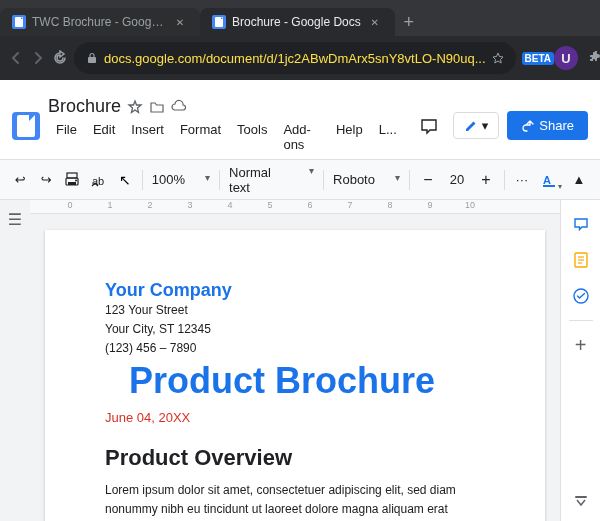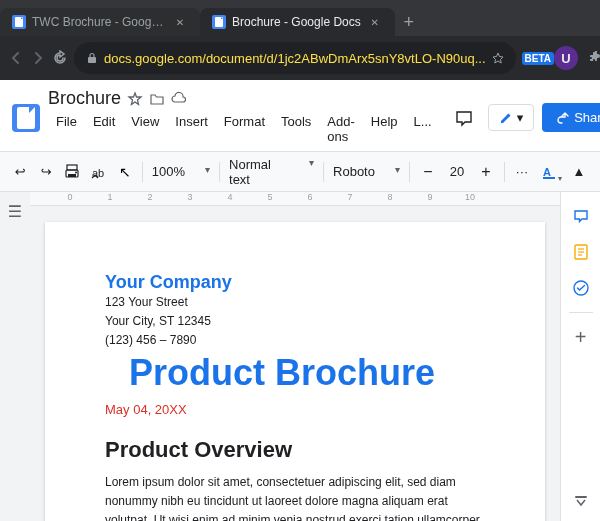--- a/index.html
+++ b/index.html
@@ -151,20 +151,21 @@
     }
 
     
     .docs-header {
       background: white;
       padding: 8px 12px 4px;
       display: flex;
       align-items: center;
       gap: 8px;
       border-bottom: 1px solid #e0e0e0;
+      margin-top: 8px;
     }
     .docs-logo {
       width: 28px;
       height: 28px;
       background: #4285f4;
       border-radius: 4px;
       display: flex;
       align-items: center;
       justify-content: center;
       color: white;
@@ -578,21 +579,20 @@
               <path d="M2 4h4l1.5 2H14v7H2z" fill="none" stroke="#5f6368" stroke-width="1.2"></path>
             </svg>
           <svg width="16" height="16" viewBox="0 0 16 16">
               <path d="M4 11a3 3 0 1 1 0-6 4 4 0 0 1 8 1 2 2 0 0 1 0 5z" fill="none" stroke="#5f6368" stroke-width="1.2"></path>
             </svg>
         </div>
       </div>
       <div class="docs-menu-bar">
         <span class="docs-menu-item">File</span>
         <span class="docs-menu-item">Edit</span>
-        <span class="docs-menu-item">View</span>
         <span class="docs-menu-item">Insert</span>
         <span class="docs-menu-item">Format</span>
         <span class="docs-menu-item">Tools</span>
         <span class="docs-menu-item">Add-ons</span>
         <span class="docs-menu-item">Help</span>
         <span class="docs-menu-item">L...</span>
       </div>
     </div>
     <div class="docs-header-actions">
       <div class="docs-comment-btn">
@@ -696,21 +696,21 @@
       </div>
       <div class="doc-scroll">
         <div class="doc-page">
           <div class="company-name">Your Company</div>
           <div class="company-address">
             <div>123 Your Street</div>
             <div>Your City, ST 12345</div>
             <div>(123) 456 – 7890</div>
           </div>
           <div class="product-title">Product Brochure</div>
-          <div class="product-date">May 04, 20XX</div>
+          <div class="product-date">June 04, 20XX</div>
           <div class="section-title">Product Overview</div>
           <div class="body-text">Lorem ipsum dolor sit amet, consectetuer adipiscing elit, sed diam nonummy nibh eu tincidunt ut laoreet dolore magna aliquam erat volutpat. Ut wisi enim ad minim venia nostrud exerci tation ullamcorper suscipit lobortis nisl ut aliquip ex ea commodo con</div>
 
         </div>
       </div>
     </div>
     <div class="docs-sidebar-right">
       <div class="right-sidebar-btn active">
         <svg width="18" height="18" viewBox="0 0 18 18">
             <path d="M3 4h12v8H10l-2.5 2.5V12H3z" fill="none" stroke="#1a73e8" stroke-width="1.4"></path>

